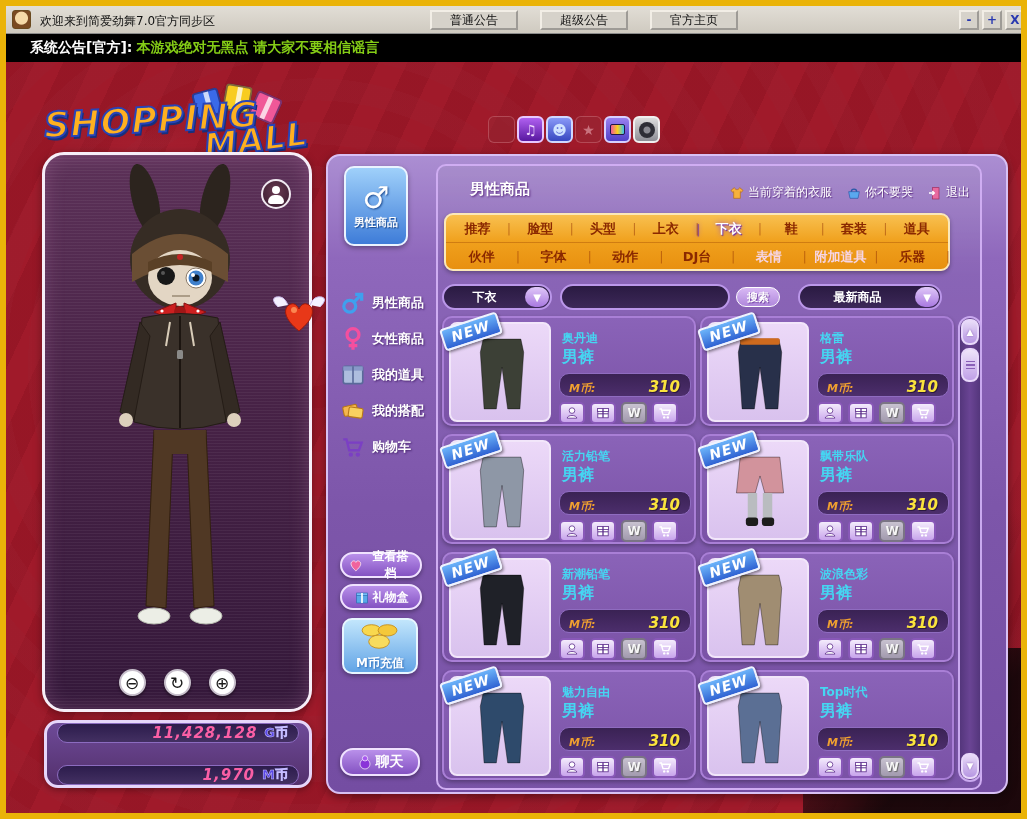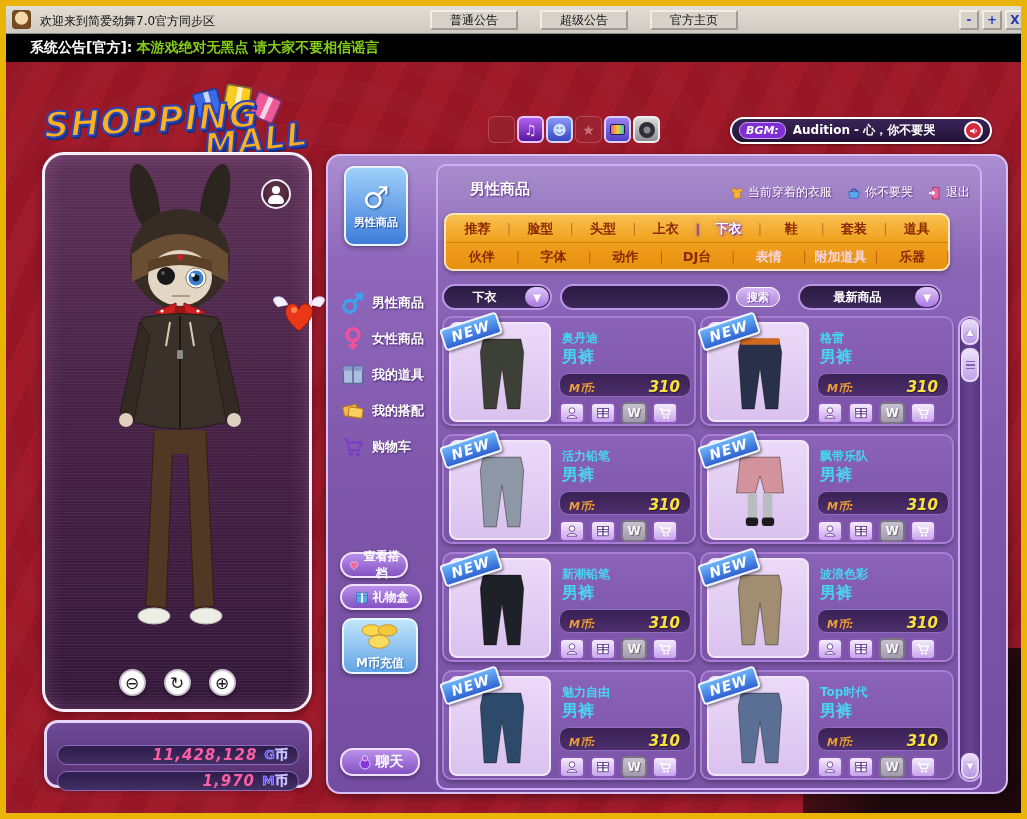--- a/index.html
+++ b/index.html
@@ -66,42 +66,42 @@
   .char-panel::after{content:"";position:absolute;inset:0;border-radius:18px;background:repeating-linear-gradient(180deg,rgba(255,255,255,.05) 0 1px,transparent 1px 3px);pointer-events:none;}
   .avatar-btn{position:absolute;left:216px;top:24px;width:30px;height:30px;border-radius:50%;border:2px solid #f0e8f0;background:radial-gradient(circle at 50% 40%,#6a3a52,#36192c);cursor:pointer;z-index:3;}
   .avatar-btn .head{position:absolute;left:9px;top:5px;width:8px;height:8px;border-radius:50%;background:#fff;}
   .avatar-btn .body{position:absolute;left:5px;top:14px;width:16px;height:9px;border-radius:8px 8px 3px 3px;background:#fff;}
   .char-svg{position:absolute;left:25px;top:-6px;z-index:2;}
   .heart-acc{position:absolute;left:225px;top:140px;z-index:2;}
   .zoom-row{position:absolute;left:0;top:514px;width:100%;display:flex;justify-content:center;gap:18px;z-index:3;}
   .zoom-btn{width:27px;height:27px;border-radius:50%;background:#fff;border:2px solid #c8c0cc;color:#1a1a1a;font-size:17px;line-height:22px;text-align:center;padding:0;cursor:pointer;box-shadow:0 2px 3px rgba(0,0,0,.4);}
 
   
-  .wallet{position:absolute;left:38px;top:658px;width:268px;height:68px;border:3px solid #e6d6fa;border-radius:14px;background:linear-gradient(180deg,#6e4a98,#53306c);padding:22px 10px;display:flex;flex-direction:column;gap:6px;box-shadow:0 2px 6px rgba(0,0,0,.35);}
+  .wallet{position:absolute;left:38px;top:658px;width:268px;height:68px;border:3px solid #e6d6fa;border-radius:14px;background:linear-gradient(180deg,#6e4a98,#53306c);padding:0 10px;display:flex;flex-direction:column;gap:22px;box-shadow:0 2px 6px rgba(0,0,0,.35);}
   .wrow{height:23px;border-radius:12px;background:linear-gradient(180deg,#2c1c4c,#433062);border:1px solid #8c6cc0;display:flex;align-items:center;justify-content:flex-end;gap:7px;padding:0 10px;}
   .wnum{color:#fa5fa5;font-size:15px;font-weight:bold;font-style:italic;letter-spacing:1px;}
   .wunit{color:#5a48e8;font-size:13px;font-weight:bold;-webkit-text-stroke:.5px #c8c0ff;}
 
   
   .shop-panel{position:absolute;left:320px;top:92px;width:682px;height:640px;border:2px solid #d8c0f4;border-radius:14px;
     background:linear-gradient(180deg,#ab8ed2 0%,#8f68bc 16%,#7d56aa 55%,#744da2 100%);box-shadow:0 3px 10px rgba(0,0,0,.4);}
   .cat-btn{position:absolute;left:16px;top:10px;width:64px;height:80px;border:2px solid #eaf4ff;border-radius:10px;background:linear-gradient(180deg,#9fd0fa,#3e7cd8);cursor:pointer;display:flex;flex-direction:column;align-items:center;justify-content:center;gap:2px;box-shadow:0 2px 5px rgba(0,0,0,.35);}
   .cat-symbol{font-size:30px;font-weight:bold;color:#fff;line-height:30px;text-shadow:1px 1px 2px #1c4a90;}
   .cat-label{font-size:11px;font-weight:bold;color:#fff;text-shadow:1px 1px 1px #1c4a90;}
 
   .side-nav{position:absolute;left:12px;top:134px;width:96px;margin:0;padding:0;list-style:none;}
   .side-nav li{display:flex;align-items:center;gap:6px;height:26px;margin-bottom:10px;cursor:pointer;}
   .nav-icon{width:26px;height:26px;flex:0 0 26px;}
   .nav-icon svg{width:100%;height:100%;}
   .nav-label{color:#fff;font-size:13px;font-weight:bold;text-shadow:1px 1px 2px #4a2570;white-space:nowrap;}
 
   .pill-btn{position:absolute;height:26px;border-radius:13px;border:2px solid #f0e2ff;background:linear-gradient(180deg,#b990ea,#8452c2);color:#fff;font-size:12px;font-weight:bold;display:flex;align-items:center;justify-content:center;gap:3px;padding:0 6px;cursor:pointer;box-shadow:0 2px 4px rgba(0,0,0,.35);}
   .mini-icon{width:16px;height:16px;display:inline-flex;}
   .mini-icon svg{width:100%;height:100%;}
-  .btn-partner{left:12px;top:396px;width:68px;}
+  .btn-partner{left:12px;top:396px;width:82px;}
   .btn-gift{left:12px;top:428px;width:82px;}
   .recharge-btn{position:absolute;left:14px;top:462px;width:76px;height:56px;border-radius:10px;border:2px solid #e8f6ff;background:linear-gradient(180deg,#c2e6fc,#62a4e6);display:flex;flex-direction:column;align-items:center;justify-content:center;cursor:pointer;box-shadow:0 2px 5px rgba(0,0,0,.35);}
   .recharge-label{color:#fff;font-size:12px;font-weight:bold;text-shadow:1px 1px 2px #2a6ab8;}
   .btn-chat{left:12px;top:592px;width:80px;height:28px;font-size:14px;}
 
   
   .inset{position:absolute;left:108px;top:8px;width:546px;height:626px;border:2px solid #cfadf2;border-radius:10px;
     background:linear-gradient(180deg,rgba(255,255,255,.16),rgba(255,255,255,.03) 110px),rgba(120,82,168,.35);}
   .shop-title{position:absolute;left:32px;top:14px;color:#fff;font-size:15px;font-weight:bold;text-shadow:1px 1px 2px #5a2a80;}
   .head-links{position:absolute;right:10px;top:18px;display:flex;gap:14px;align-items:center;}
@@ -190,30 +190,20 @@
     <div class="tb-icon ti-music" style="left:511px">♫</div>
     <div class="tb-icon ti-buddy" style="left:540px">☻</div>
     <div class="tb-icon ti-dim" style="left:569px">★</div>
     <div class="tb-icon ti-tv" style="left:598px">
         <div class="tv-screen"></div>
       </div>
     <div class="tb-icon ti-vinyl" style="left:627px">
         <div class="vinyl-disc"></div>
       </div>
 
-    <div class="bgm">
-      <span class="bgm-label">BGM:</span>
-      <span class="bgm-text">Audition - 心，你不要哭</span>
-      <span class="bgm-speaker">
-        <svg viewBox="0 0 24 24" width="12" height="12">
-            <path d="M4 10 v4 h4 l5 4 V6 L8 10 Z" fill="#fff"></path>
-            <path d="M15.5 9 a4.5 4.5 0 0 1 0 6" stroke="#fff" fill="none" stroke-width="1.8"></path>
-          </svg>
-      </span>
-    </div>
 
     <div class="char-panel">
       <button class="avatar-btn">
           <span class="head"></span>
           <span class="body"></span>
         </button>
 
       <svg class="char-svg" width="220" height="510" viewBox="0 0 220 500">
         <ellipse cx="75" cy="45" rx="13" ry="36" fill="#2c241e" transform="rotate(-14 75 45)"></ellipse>
         <ellipse cx="145" cy="45" rx="13" ry="36" fill="#2c241e" transform="rotate(14 145 45)"></ellipse>

